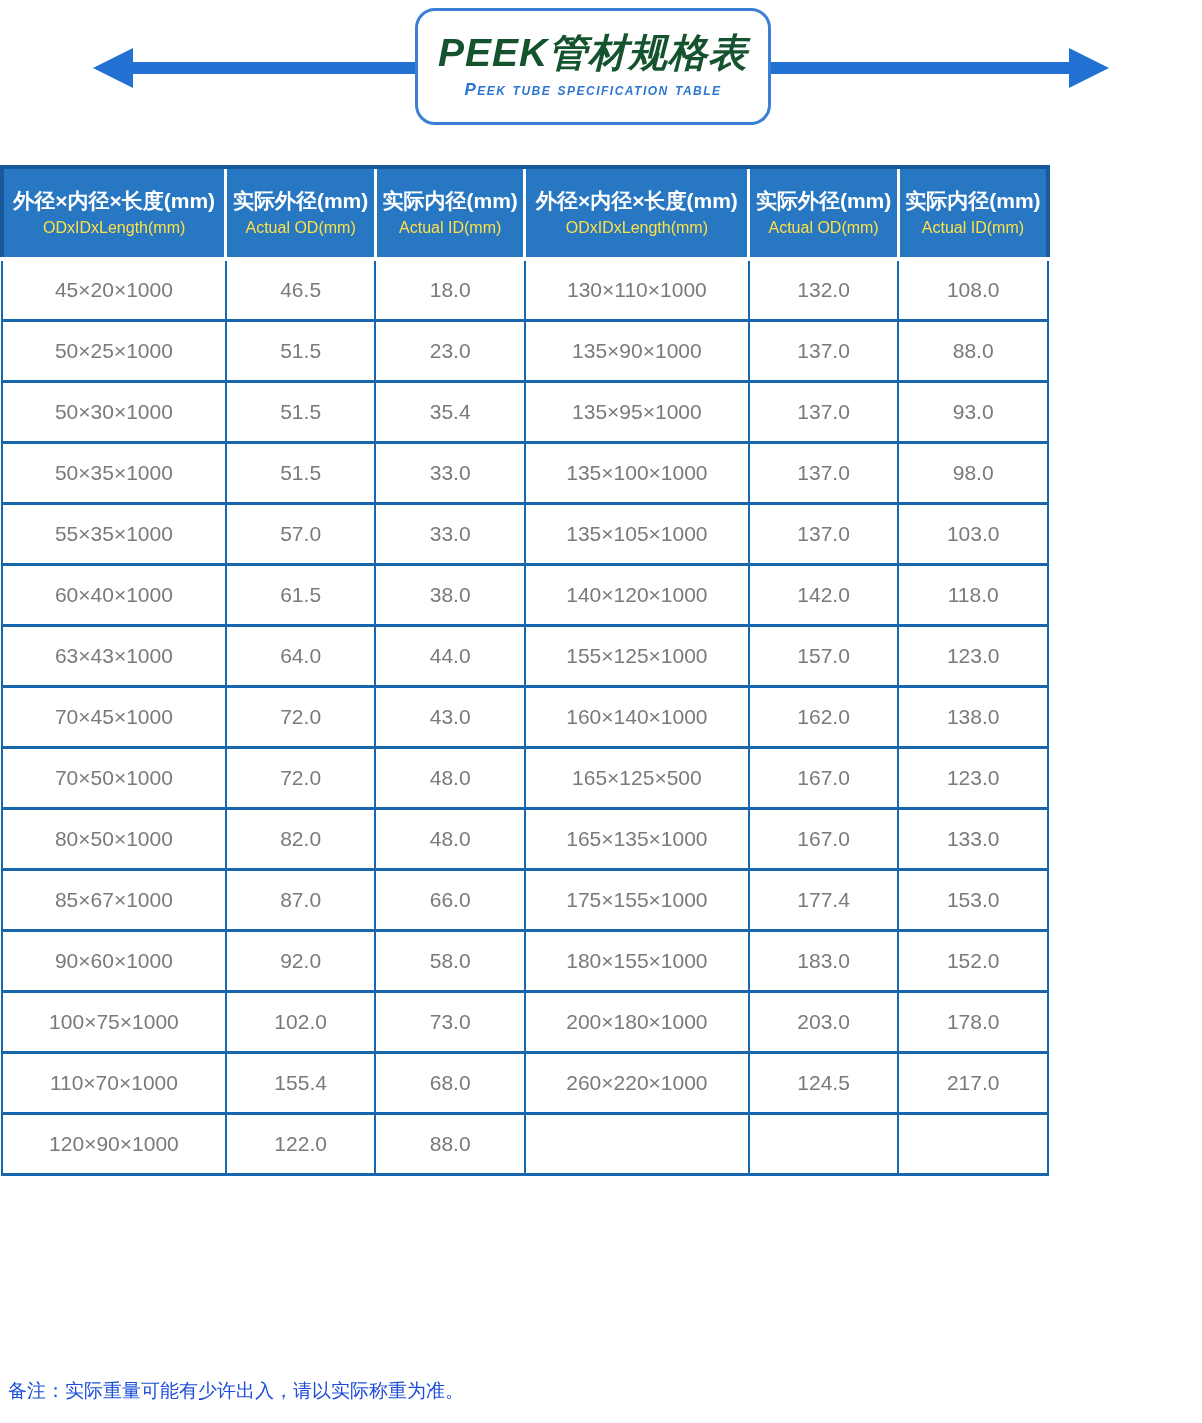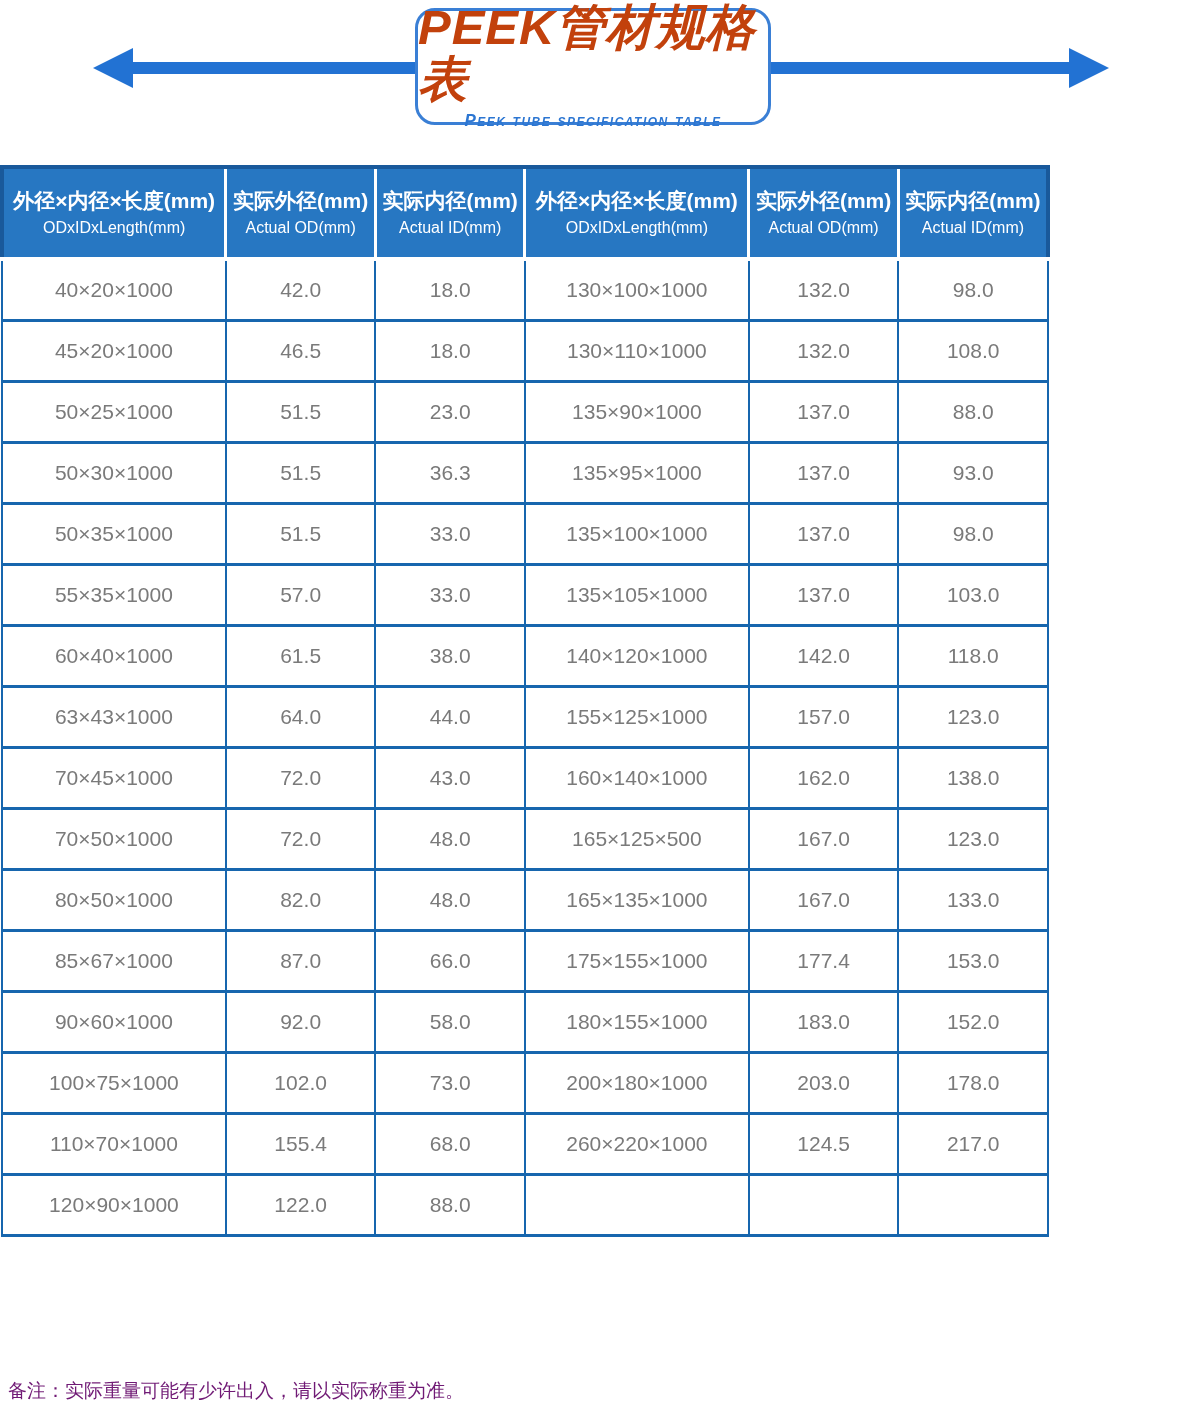--- a/index.html
+++ b/index.html
@@ -18,21 +18,21 @@
     border-top:20px solid transparent;border-bottom:20px solid transparent;}
   .arrow-head-left{left:93px;border-right:40px solid #2272d3;}
   .arrow-head-right{left:1069px;border-left:40px solid #2272d3;}
   .title-box{
     position:absolute;left:415px;top:8px;width:356px;height:117px;
     background:#ffffff;border:3px solid #3a7fd5;border-radius:20px;
     box-sizing:border-box;display:flex;flex-direction:column;
     align-items:center;justify-content:center;gap:6px;
   }
   .page-title{
-    color:#c2410c;font-size:49px;font-weight:bold;font-style:italic;
+    color:#14532d;font-size:39px;font-weight:bold;font-style:italic;
     letter-spacing:1px;line-height:1.05;
   }
   .page-subtitle{
     color:#2c76d2;font-size:17px;font-weight:bold;font-style:italic;
     font-variant:small-caps;letter-spacing:1.5px;text-align:right;
   }
 
   
   .spec-table{
     position:absolute;top:165px;left:0;width:1050px;
@@ -41,31 +41,31 @@
   .spec-table col.c-wide{width:21.4%;}
   .spec-table col.c-narrow{width:14.3%;}
   .spec-table thead th{
     background:#2777c2;height:88px;padding:0;vertical-align:middle;
     border-top:4px solid #19599b;border-bottom:4px solid #ffffff;
     border-left:3px solid #ffffff;border-right:3px solid #ffffff;
   }
   .spec-table thead th:first-child{border-left:4px solid #19599b;}
   .spec-table thead th:last-child{border-right:4px solid #19599b;}
   .th-zh{color:#ffffff;font-size:21px;font-weight:bold;line-height:1.35;}
-  .th-en{color:#ffffff;font-size:16px;font-weight:normal;line-height:1.35;margin-top:2px;}
+  .th-en{color:#fde047;font-size:16px;font-weight:normal;line-height:1.35;margin-top:2px;}
   .spec-table tbody td{
     height:58px;padding:0;text-align:center;vertical-align:middle;
     color:#7a7a7a;font-size:21px;background:#ffffff;
     border:2px solid #1766ae;border-bottom-width:3px;
   }
 
   
   .footer-note{
     position:absolute;left:8px;top:1378px;
-    color:#701a75;font-size:19px;
+    color:#1d4ed8;font-size:19px;
   }
 </style>
 </head>
 <body>
 
 <div class="banner">
   <div class="arrow-head arrow-head-left"></div>
   <div class="arrow arrow-line-left"></div>
   <div class="arrow arrow-line-right"></div>
   <div class="arrow-head arrow-head-right"></div>
@@ -107,47 +107,39 @@
           <div class="th-en">Actual OD(mm)</div>
         </th>
         <th>
           <div class="th-zh">实际内径(mm)</div>
           <div class="th-en">Actual ID(mm)</div>
         </th>
       </tr>
   </thead>
   <tbody>
       <tr>
-        <td>40×20×1000</td>
-        <td>42.0</td>
-        <td>18.0</td>
-        <td>130×100×1000</td>
-        <td>132.0</td>
-        <td>98.0</td>
-      </tr>
-      <tr>
         <td>45×20×1000</td>
         <td>46.5</td>
         <td>18.0</td>
         <td>130×110×1000</td>
         <td>132.0</td>
         <td>108.0</td>
       </tr>
       <tr>
         <td>50×25×1000</td>
         <td>51.5</td>
         <td>23.0</td>
         <td>135×90×1000</td>
         <td>137.0</td>
         <td>88.0</td>
       </tr>
       <tr>
         <td>50×30×1000</td>
         <td>51.5</td>
-        <td>36.3</td>
+        <td>35.4</td>
         <td>135×95×1000</td>
         <td>137.0</td>
         <td>93.0</td>
       </tr>
       <tr>
         <td>50×35×1000</td>
         <td>51.5</td>
         <td>33.0</td>
         <td>135×100×1000</td>
         <td>137.0</td>

